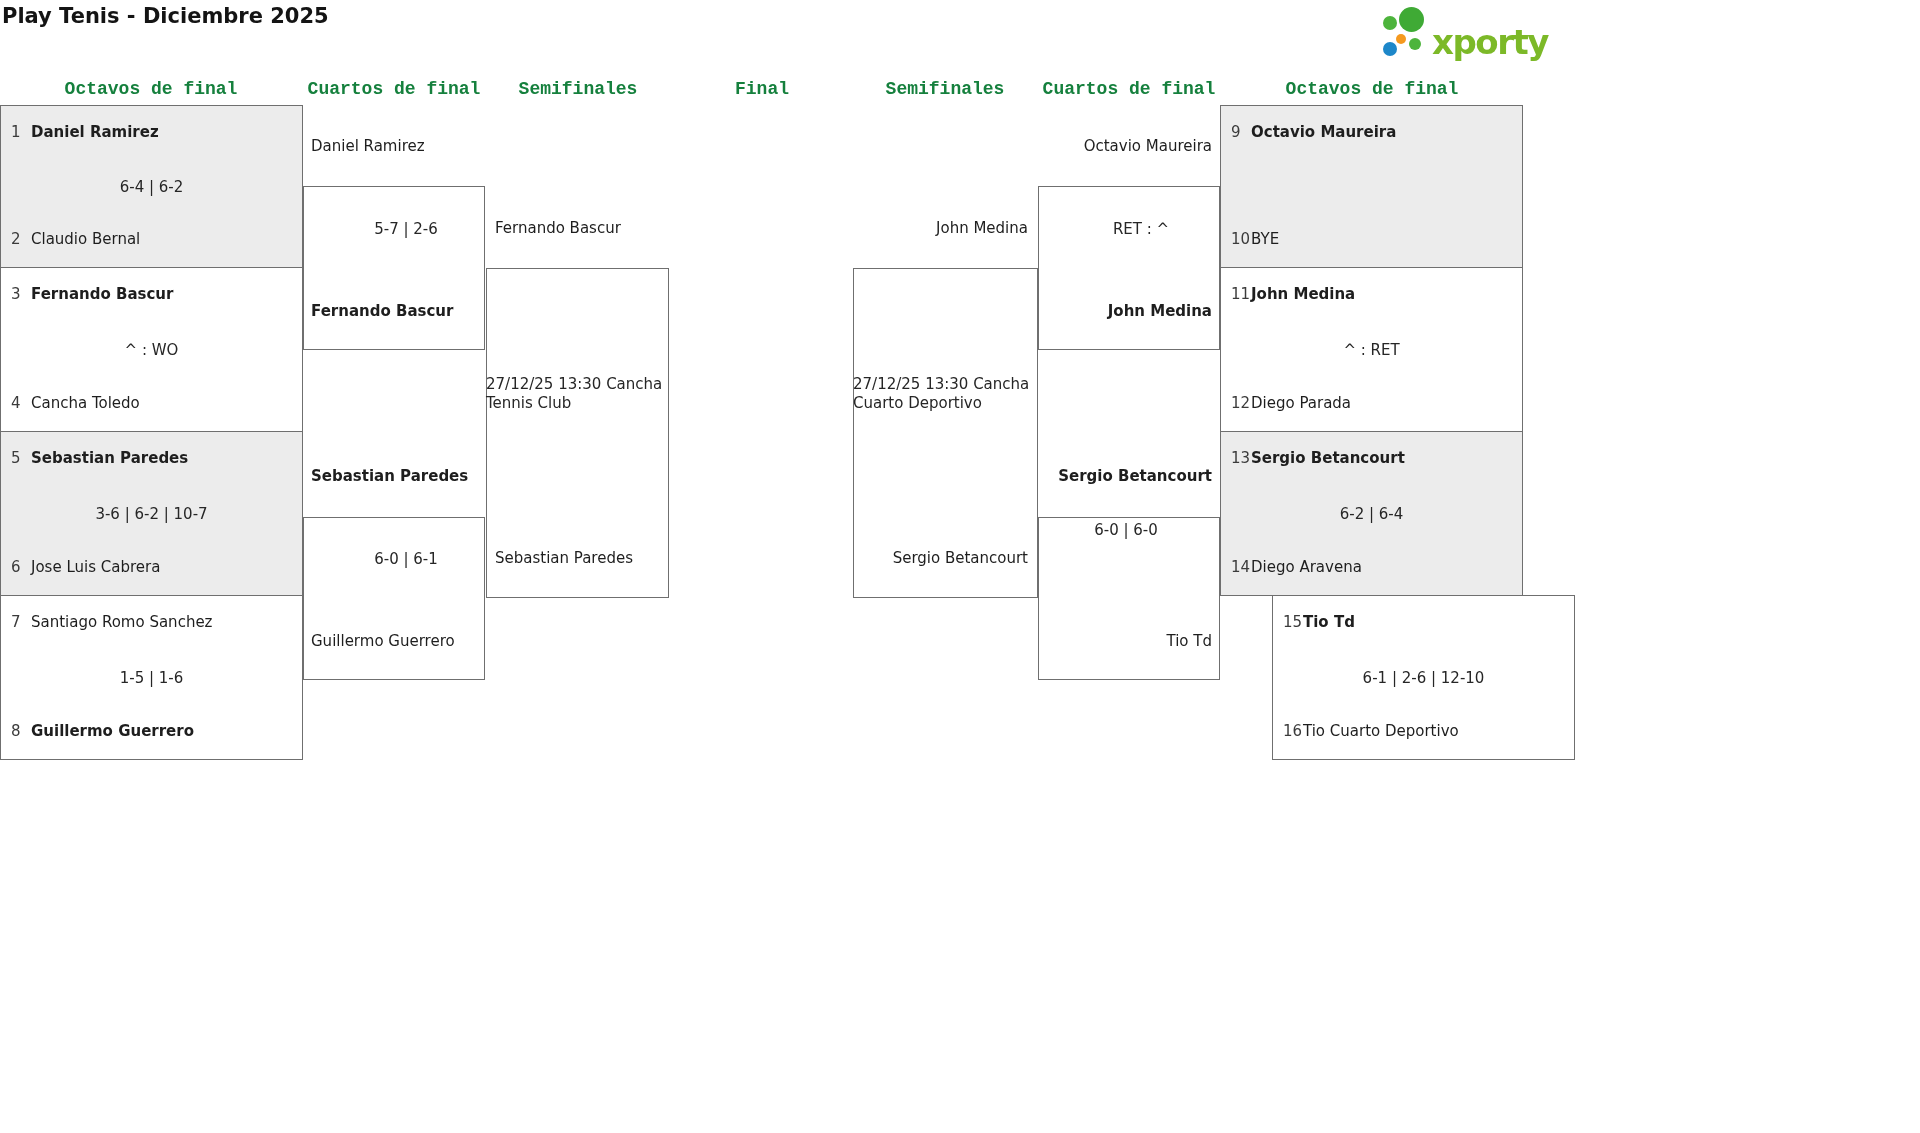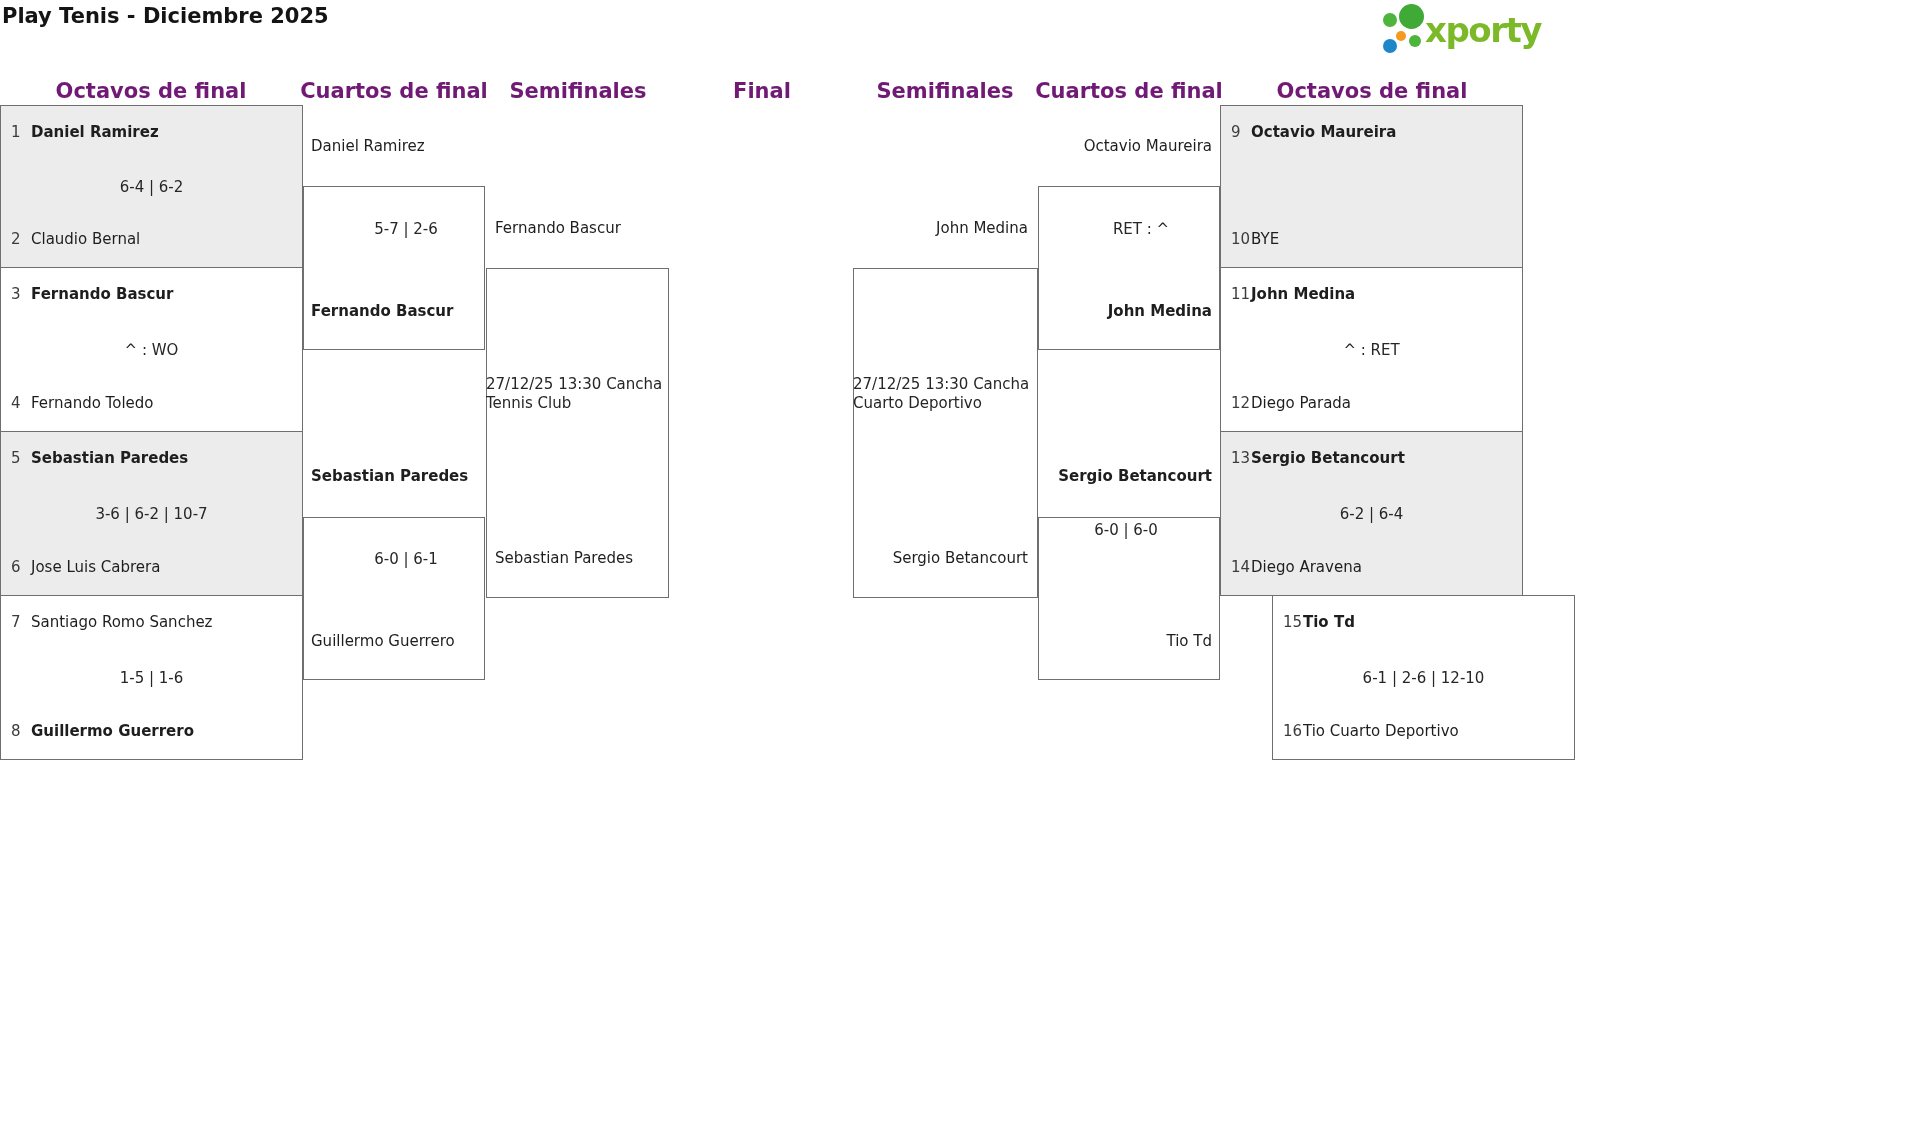--- a/index.html
+++ b/index.html
@@ -2,21 +2,21 @@
 <html><head>
 <meta charset="utf-8">
 <style>
   * { margin:0; padding:0; box-sizing:border-box; }
   html,body { background:#ffffff; }
   .canvas {
     position:relative; width:1920px; height:1133px; background:#ffffff;
     font-family:"DejaVu Sans","Liberation Sans",sans-serif; color:#2b2b2b; overflow:hidden;
   }
   .title { position:absolute; left:2px; font-size:21px; font-weight:bold; color:#141414; white-space:nowrap; }
-  .round-header { position:absolute; top:79px; transform:translateX(-50%); font-size:21px; font-weight:bold; color:#701a75; white-space:nowrap; }
+  .round-header { position:absolute; top:79px; transform:translateX(-50%); font-size:18px; font-weight:bold; color:#15803d; white-space:nowrap;font-family:Liberation Mono, monospace; }
 
   
   .obox { position:absolute; width:303px; border:1px solid #6f6f6f; background:#ffffff; }
   .obox.shaded { background:#ececec; }
   .prow { position:absolute; left:10px; right:8px; display:flex; align-items:baseline; font-size:15px; white-space:nowrap; }
   .prow.top { top:17px; }
   .prow.bottom { bottom:19px; }
   .seed { display:inline-block; min-width:20px; color:#3b3b3b; }
   .pname { color:#1e1e1e; }
   .pname.winner { font-weight:bold; }
@@ -27,21 +27,21 @@
   .sbox { position:absolute; border:1px solid #6f6f6f; background:transparent; }
 
   
   .flabel { position:absolute; font-size:15px; color:#1e1e1e; white-space:nowrap; }
   .flabel.winner { font-weight:bold; }
   .flabel.r { text-align:right; }
   .cscore { position:absolute; text-align:center; font-size:15px; color:#262626; white-space:nowrap;padding-left:24px; }
   .minfo { position:absolute; text-align:left; font-size:15px; color:#262626; line-height:19px; }
 
   
-  .logo { position:absolute; left:1383px; top:1px; height:58px; display:flex; align-items:center; }
+  .logo { position:absolute; left:1383px; top:1px; height:58px; display:flex; align-items:flex-end; gap:7px; }
   .logo-dots { position:relative; width:42px; height:52px; }
   .dot { position:absolute; border-radius:50%; }
   .logo-text { font-size:34px; font-weight:bold; letter-spacing:-1.5px; color:#7cb928; line-height:1; }
 </style>
 </head>
 <body>
 
 <div class="canvas">
 
   <div class="title" style="top:4px">Play Tenis - Diciembre 2025</div>
@@ -78,21 +78,21 @@
   </div>
 
   <div class="obox" style="left:0;top:267px;height:165px">
     <div class="prow top">
       <span class="seed">3</span>
       <span class="pname winner">Fernando Bascur</span>
     </div>
     <div class="score">^ : WO</div>
     <div class="prow bottom">
       <span class="seed">4</span>
-      <span class="pname">Fernando Toledo</span>
+      <span class="pname">Cancha Toledo</span>
     </div>
   </div>
 
   <div class="obox shaded" style="left:0;top:431px;height:165px">
     <div class="prow top">
       <span class="seed">5</span>
       <span class="pname winner">Sebastian Paredes</span>
     </div>
     <div class="score">3-6 | 6-2 | 10-7</div>
     <div class="prow bottom">

